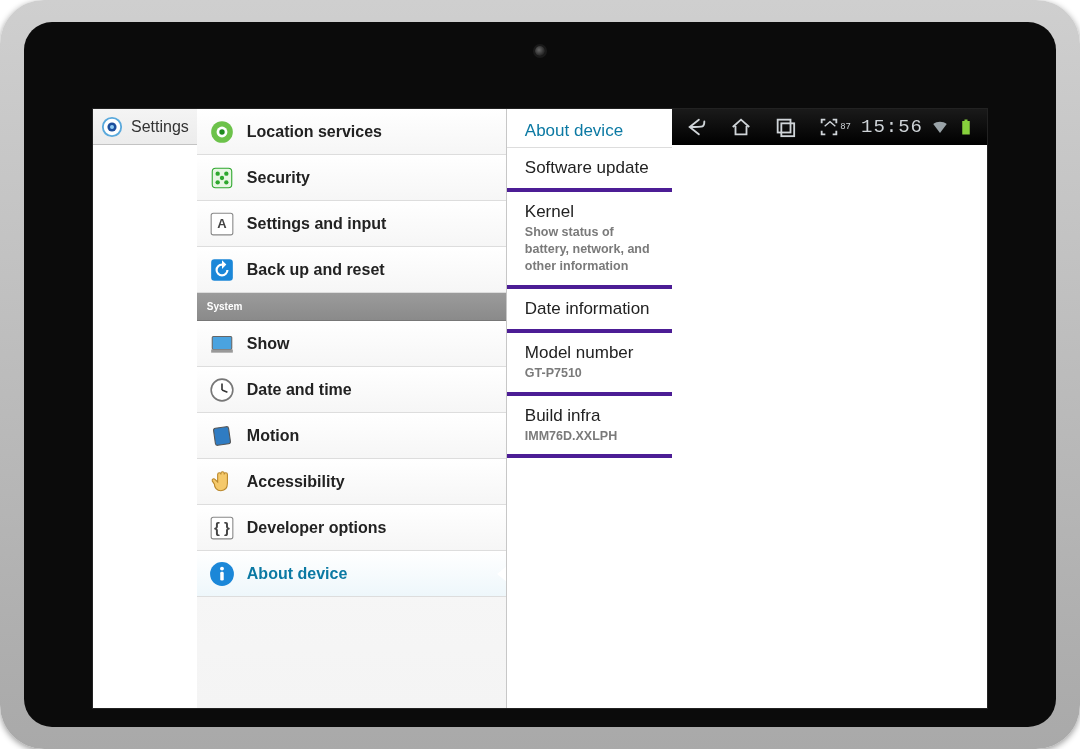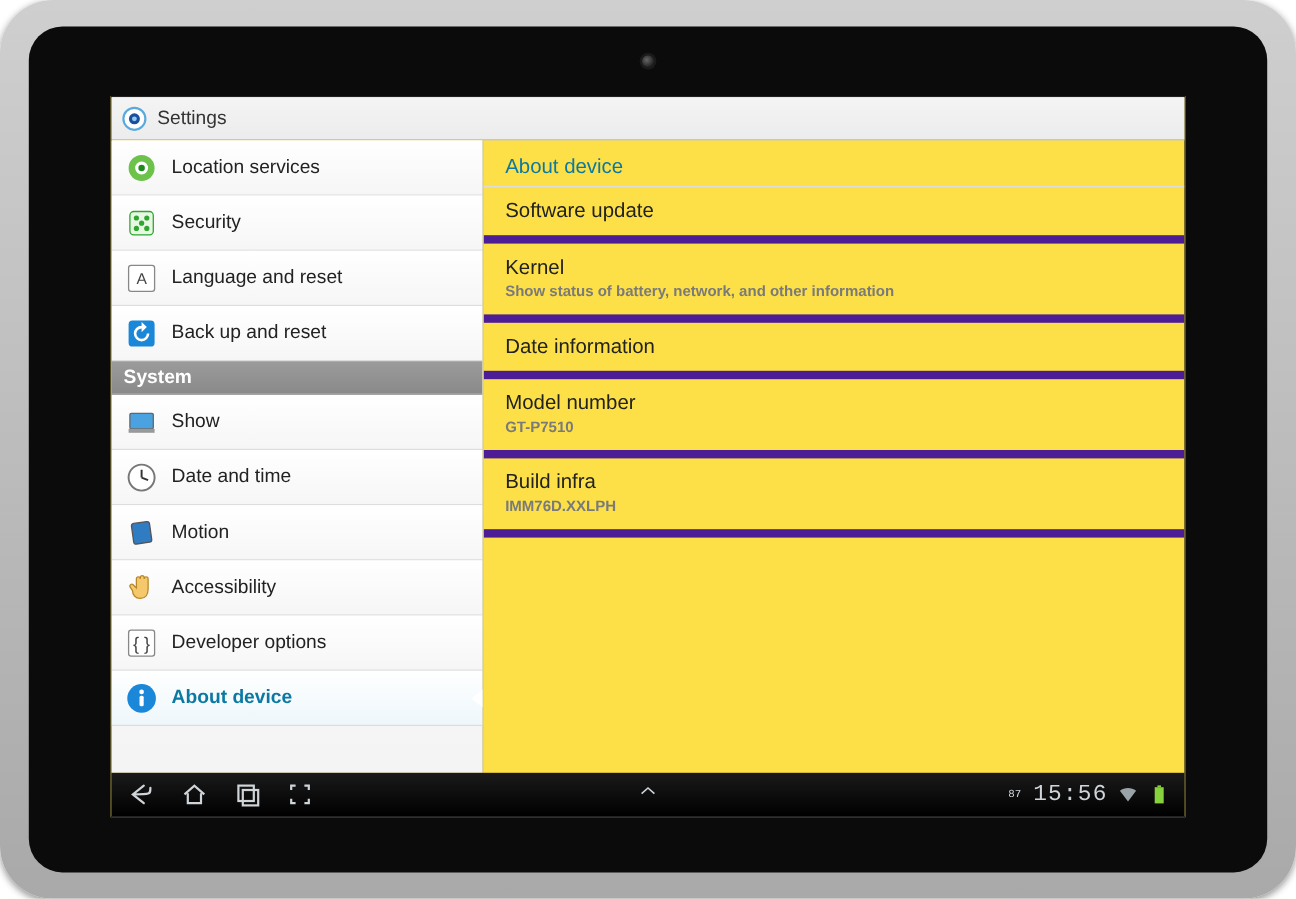--- a/index.html
+++ b/index.html
@@ -19,24 +19,25 @@
     padding: 58px 68px 46px 68px;
     position:relative;
   }
   .camera {
     position:absolute; left:50%; top:24px; transform:translateX(-50%);
     width:10px; height:10px; border-radius:50%;
     background: radial-gradient(circle at 40% 40%, #666, #222 70%);
     box-shadow: 0 0 0 2px #1a1a1a;
   }
   .screen {
-    width:100%; height:100%; background:#fde047;
-    display:flex; flex-direction:column;
+    width:100%; height:100%; background:#ffffff;
+    display:flex; flex-direction:row;
     border:1px solid #222;
     position:relative;
+    margin-top:28px;
   }
   
   .action-bar {
     height:36px; background:linear-gradient(#f4f4f4,#ececec);
     border-bottom:1px solid #c3c3c3;
     display:flex; align-items:center; gap:8px; padding:0 8px;
     font-size:16px; color:#333;
   }
   .action-bar .appicon { width:22px; height:22px; }
   
@@ -47,49 +48,50 @@
     overflow:hidden;
     display:flex; flex-direction:column;
   }
   .side-item {
     display:flex; align-items:center; gap:12px;
     height:46px; padding:0 12px;
     border-bottom:1px solid #ddd;
     font-size:16px; color:#222;
     background:linear-gradient(#ffffff,#f6f6f6);
     cursor:pointer;
+    font-weight:bold;
   }
   .side-item.selected {
     color:#0b79a3; font-weight:bold;
     background:linear-gradient(#ffffff,#eef7fb);
     position:relative;
   }
   .side-item.selected::after{
     content:""; position:absolute; right:-1px; top:50%; transform:translateY(-50%);
     border-top:8px solid transparent;
     border-bottom:8px solid transparent;
     border-right:10px solid #fff;
   }
   .side-header {
     height:28px; background:linear-gradient(#9b9b9b,#8a8a8a);
-    color:#fff; font-size:16px; font-weight:bold;
+    color:#fff; font-size:10px; font-weight:bold;
     display:flex; align-items:center; padding:4px 10px;
     border-bottom:1px solid #777;
   }
   .side-icon { width:26px; height:26px; display:flex; align-items:center; justify-content:center; }
   .side-icon svg { width:26px; height:26px; }
 
   
   .detail { flex:1; overflow:auto; }
   .section-title {
     color:#0b79a3; font-size:17px; padding:12px 18px 6px;
     border-bottom:1px solid #ddd;
   }
   .row {
-    padding:10px 18px; border-bottom:7px solid #4c1d95;
+    padding:10px 18px; border-bottom:4px solid #4c1d95;
     cursor:pointer;
   }
   .row .primary { font-size:17px; color:#222; }
   .row .secondary { font-size:12.5px; color:#7a7a7a; line-height:1.35; margin-top:2px; white-space:pre-line;font-weight:bold;}
   .row.noninteract { cursor:default; }
 
   
   .navbar {
     height:36px; background:linear-gradient(#1a1a1a,#000);
     display:flex; align-items:center; color:#cfd4d8;
@@ -150,21 +152,21 @@
             </span>
             <span>Security</span>
           </div>
           <div class="side-item">
             <span class="side-icon">
               <svg viewBox="0 0 24 24">
                   <rect x="2" y="2" width="20" height="20" rx="2" fill="#fff" stroke="#888"></rect>
                   <text x="12" y="16" text-anchor="middle" font-size="12" fill="#444" font-family="Arial">A</text>
                 </svg>
             </span>
-            <span>Language and reset</span>
+            <span>Settings and input</span>
           </div>
           <div class="side-item">
             <span class="side-icon">
               <svg viewBox="0 0 24 24">
                   <rect x="2" y="2" width="20" height="20" rx="3" fill="#1b87d8"></rect>
                   <path d="M12 6 a6 6 0 1 0 6 6 h-2 a4 4 0 1 1 -4-4 v3 l4-4 -4-4z" fill="#fff"></path>
                 </svg>
             </span>
             <span>Back up and reset</span>
           </div>

